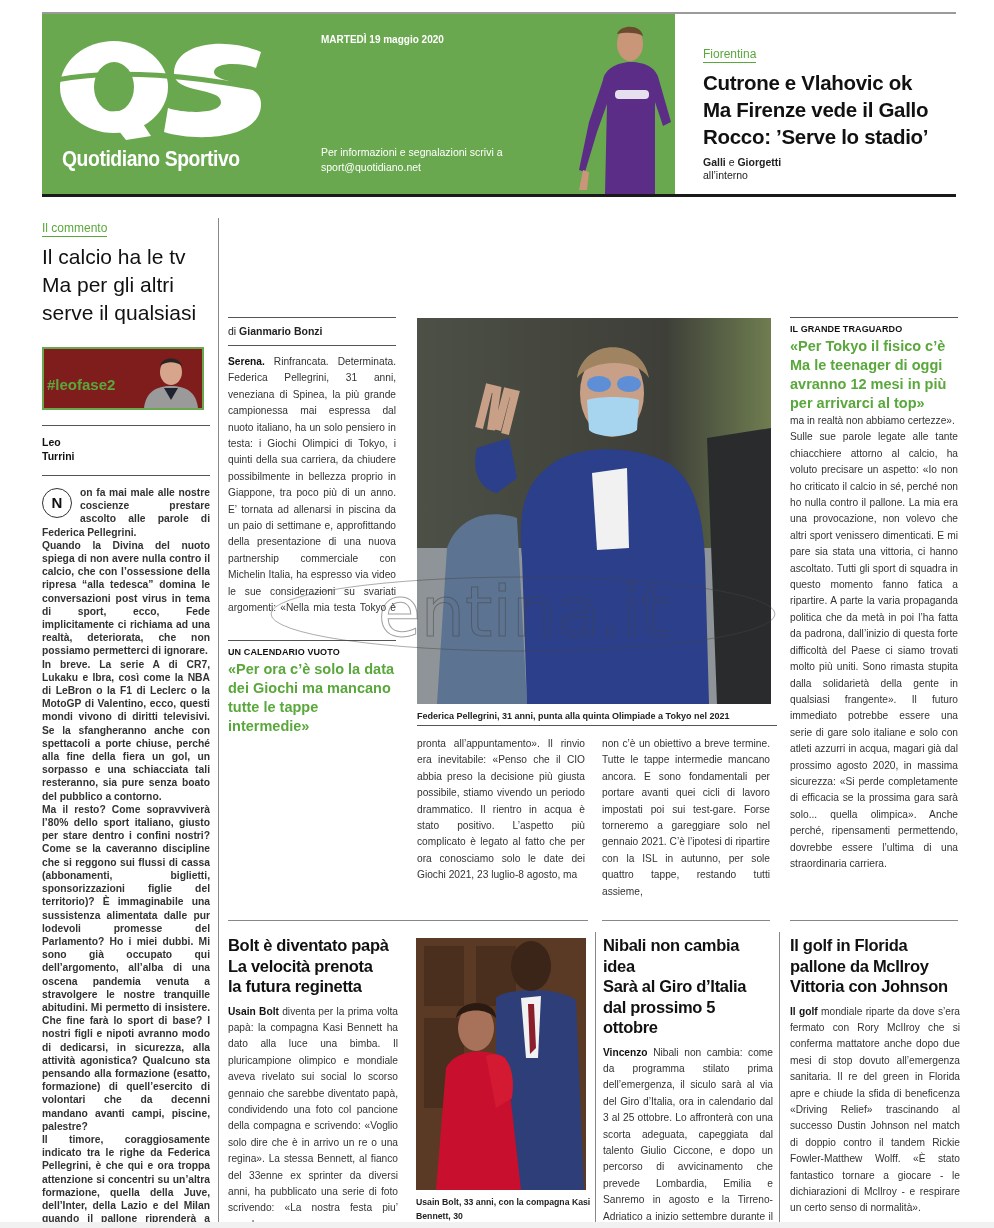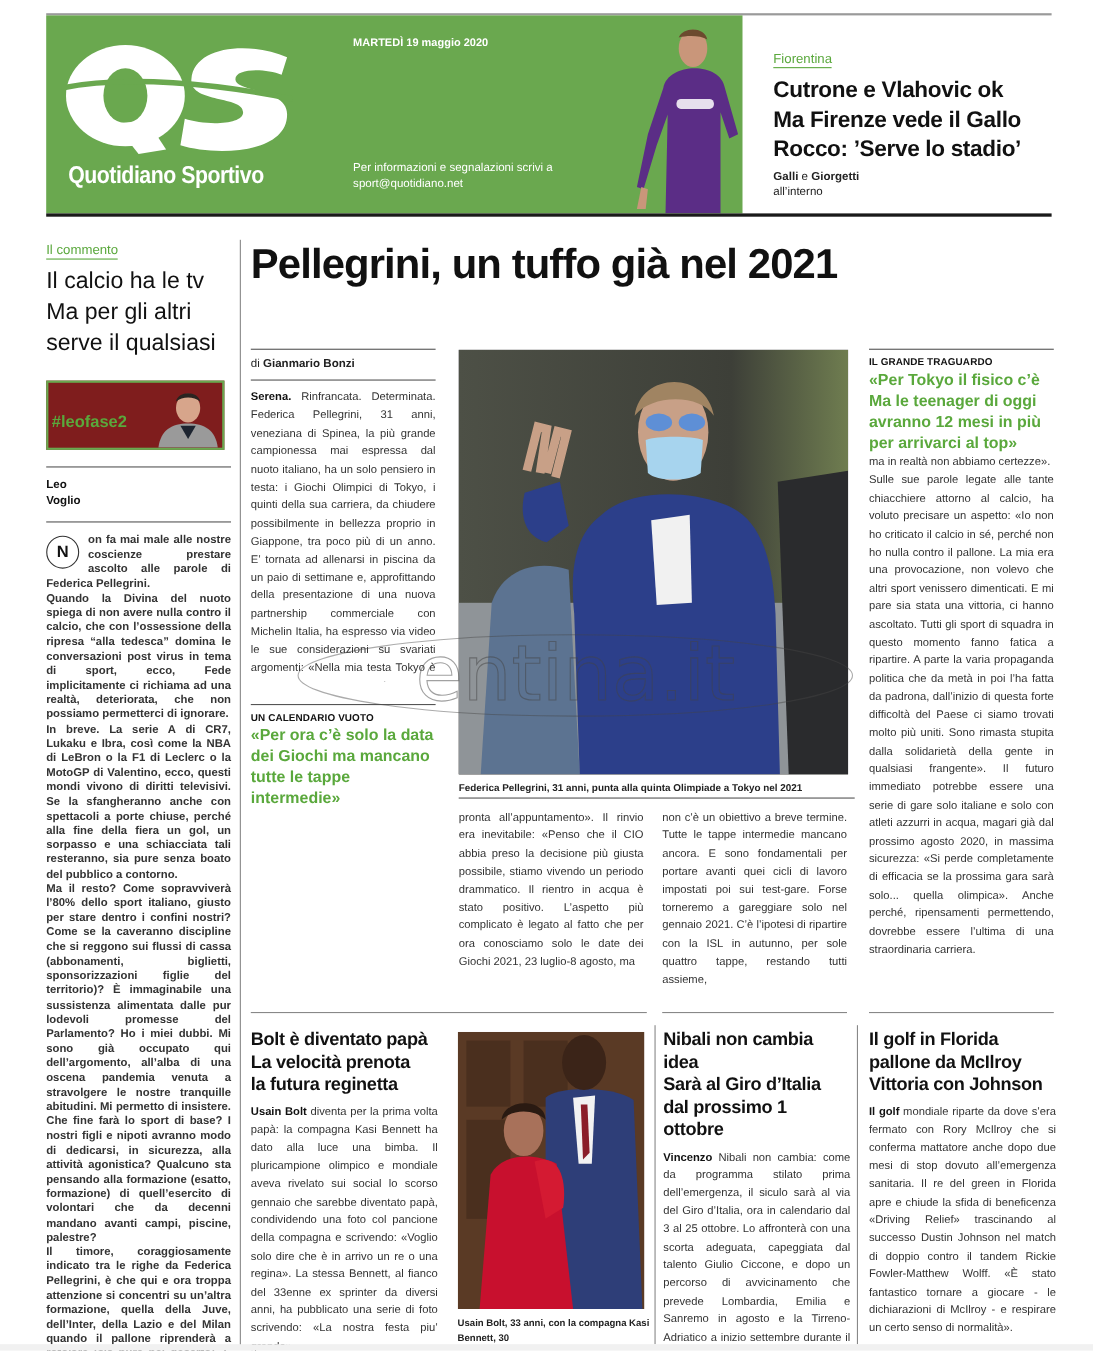--- a/index.html
+++ b/index.html
@@ -130,36 +130,35 @@
       <svg class="hashtag-photo" viewBox="0 0 58 56">
         <path d="M2 56 C4 40 14 34 29 34 C44 34 54 40 56 56 Z" fill="#9a9a9a"></path>
         <path d="M22 36 L29 48 L36 36 Z" fill="#1d2430"></path>
         <ellipse cx="29" cy="20" rx="11" ry="13" fill="#d7a58b"></ellipse>
         <path d="M18 14 C20 4 38 4 40 14 C34 9 24 9 18 14 Z" fill="#2a2420"></path>
       </svg>
     </div>
     <div class="rule-thin"></div>
     <div class="author">
       <div>Leo</div>
-      <div>Voglio</div>
+      <div>Turrini</div>
     </div>
     <div class="rule-thin" style="margin-top:12px"></div>
     <div class="dropcap-wrap bold-body">
       <div class="dropcap">N</div>
       <span class="para">on fa mai male alle nostre coscienze prestare ascolto alle parole di Federica Pellegrini.</span>
       <span class="para">Quando la Divina del nuoto spiega di non avere nulla contro il calcio, che con l’ossessione della ripresa “alla tedesca” domina le conversazioni post virus in tema di sport, ecco, Fede implicitamente ci richiama ad una realtà, deteriorata, che non possiamo permetterci di ignorare.</span>
       <span class="para">In breve. La serie A di CR7, Lukaku e Ibra, così come la NBA di LeBron o la F1 di Leclerc o la MotoGP di Valentino, ecco, questi mondi vivono di diritti televisivi. Se la sfangheranno anche con spettacoli a porte chiuse, perché alla fine della fiera un gol, un sorpasso e una schiacciata tali resteranno, sia pure senza boato del pubblico a contorno.</span>
       <span class="para">Ma il resto? Come sopravviverà l’80% dello sport italiano, giusto per stare dentro i confini nostri? Come se la caveranno discipline che si reggono sui flussi di cassa (abbonamenti, biglietti, sponsorizzazioni figlie del territorio)? È immaginabile una sussistenza alimentata dalle pur lodevoli promesse del Parlamento? Ho i miei dubbi. Mi sono già occupato qui dell’argomento, all’alba di una oscena pandemia venuta a stravolgere le nostre tranquille abitudini. Mi permetto di insistere. Che fine farà lo sport di base? I nostri figli e nipoti avranno modo di dedicarsi, in sicurezza, alla attività agonistica? Qualcuno sta pensando alla formazione (esatto, formazione) di quell’esercito di volontari che da decenni mandano avanti campi, piscine, palestre?</span>
       <span class="para">Il timore, coraggiosamente indicato tra le righe da Federica Pellegrini, è che qui e ora troppa attenzione si concentri su un’altra formazione, quella della Juve, dell’Inter, della Lazio e del Milan quando il pallone riprenderà a rotolare (sia pure nel deserto). E non è giusto.</span>
     </div>
   </div>
 
   <div class="vline" style="left:218px; top:218px; height:1006px;"></div>
 
-  <div class="headline">Pellegrini, un tuffo già nel 2021</div>
 
   <div class="col-a">
     <div class="rule-col"></div>
     <div class="byline"><span>di </span><b>Gianmario Bonzi</b></div>
     <div class="rule-col"></div>
     <div class="body" style="margin-top:8px; height:266px; overflow:hidden;"><b>Serena.</b><span> Rinfrancata. Determinata. Federica Pellegrini, 31 anni, veneziana di Spinea, la più grande campionessa mai espressa dal nuoto italiano, ha un solo pensiero in testa: i Giochi Olimpici di Tokyo, i quinti della sua carriera, da chiudere possibilmente in bellezza proprio in Giappone, tra poco più di un anno. E’ tornata ad allenarsi in piscina da un paio di settimane e, approfittando della presentazione di una nuova partnership commerciale con Michelin Italia, ha espresso via video le sue considerazioni su svariati argomenti: «Nella mia testa Tokyo è l’obiettivo finale, ma perché credo sia giunto il momento di smettere, non perché non ne posso più di questo mondo. Anzi. Il fisico regge ancora, ritardare lo sforzo di un anno non è un problema. Anche se sicuramente le teenagers di oggi saranno più mature fra 12 mesi e quindi più competitive. Io ci metterò tutta me stessa per arrivare</span></div>
     <div class="rule-col" style="margin-top:20px;"></div>
     <div class="pull-kicker">UN CALENDARIO VUOTO</div>
     <div class="pull-quote">«Per ora c’è solo la data dei Giochi ma mancano tutte le tappe intermedie»</div>
   </div>
@@ -242,21 +241,21 @@
       <path d="M40 80 C42 60 80 60 80 80 C70 70 50 70 40 80 Z" fill="#2a1a12"></path>
       <path d="M70 118 C90 110 100 130 96 160 L80 170 Z" fill="#d41a32"></path>
     </svg>
   </div>
   <div class="bolt-caption">Usain Bolt, 33 anni, con la compagna Kasi Bennett, 30</div>
 
   <div class="brief" style="left:603px;">
     <div class="brief-title">
       <div>Nibali non cambia idea</div>
       <div>Sarà al Giro d’Italia</div>
-      <div>dal prossimo 1 ottobre</div>
+      <div>dal prossimo 5 ottobre</div>
     </div>
     <div class="brief-body"><b>Vincenzo</b><span> Nibali non cambia: come da programma stilato prima dell’emergenza, il siculo sarà al via del Giro d’Italia, ora in calendario dal 3 al 25 ottobre. Lo affronterà con una scorta adeguata, capeggiata dal talento Giulio Ciccone, e dopo un percorso di avvicinamento che prevede Lombardia, Emilia e Sanremo in agosto e la Tirreno-Adriatico a inizio settembre durante il Tour. A ridosso della corsa rosa, Nibali potrebbe correre il Mondiale, ammesso che non venga spostato a novembre.</span></div>
   </div>
 
   <div class="brief" style="left:790px;">
     <div class="brief-title">
       <div>Il golf in Florida</div>
       <div>pallone da McIlroy</div>
       <div>Vittoria con Johnson</div>
     </div>

